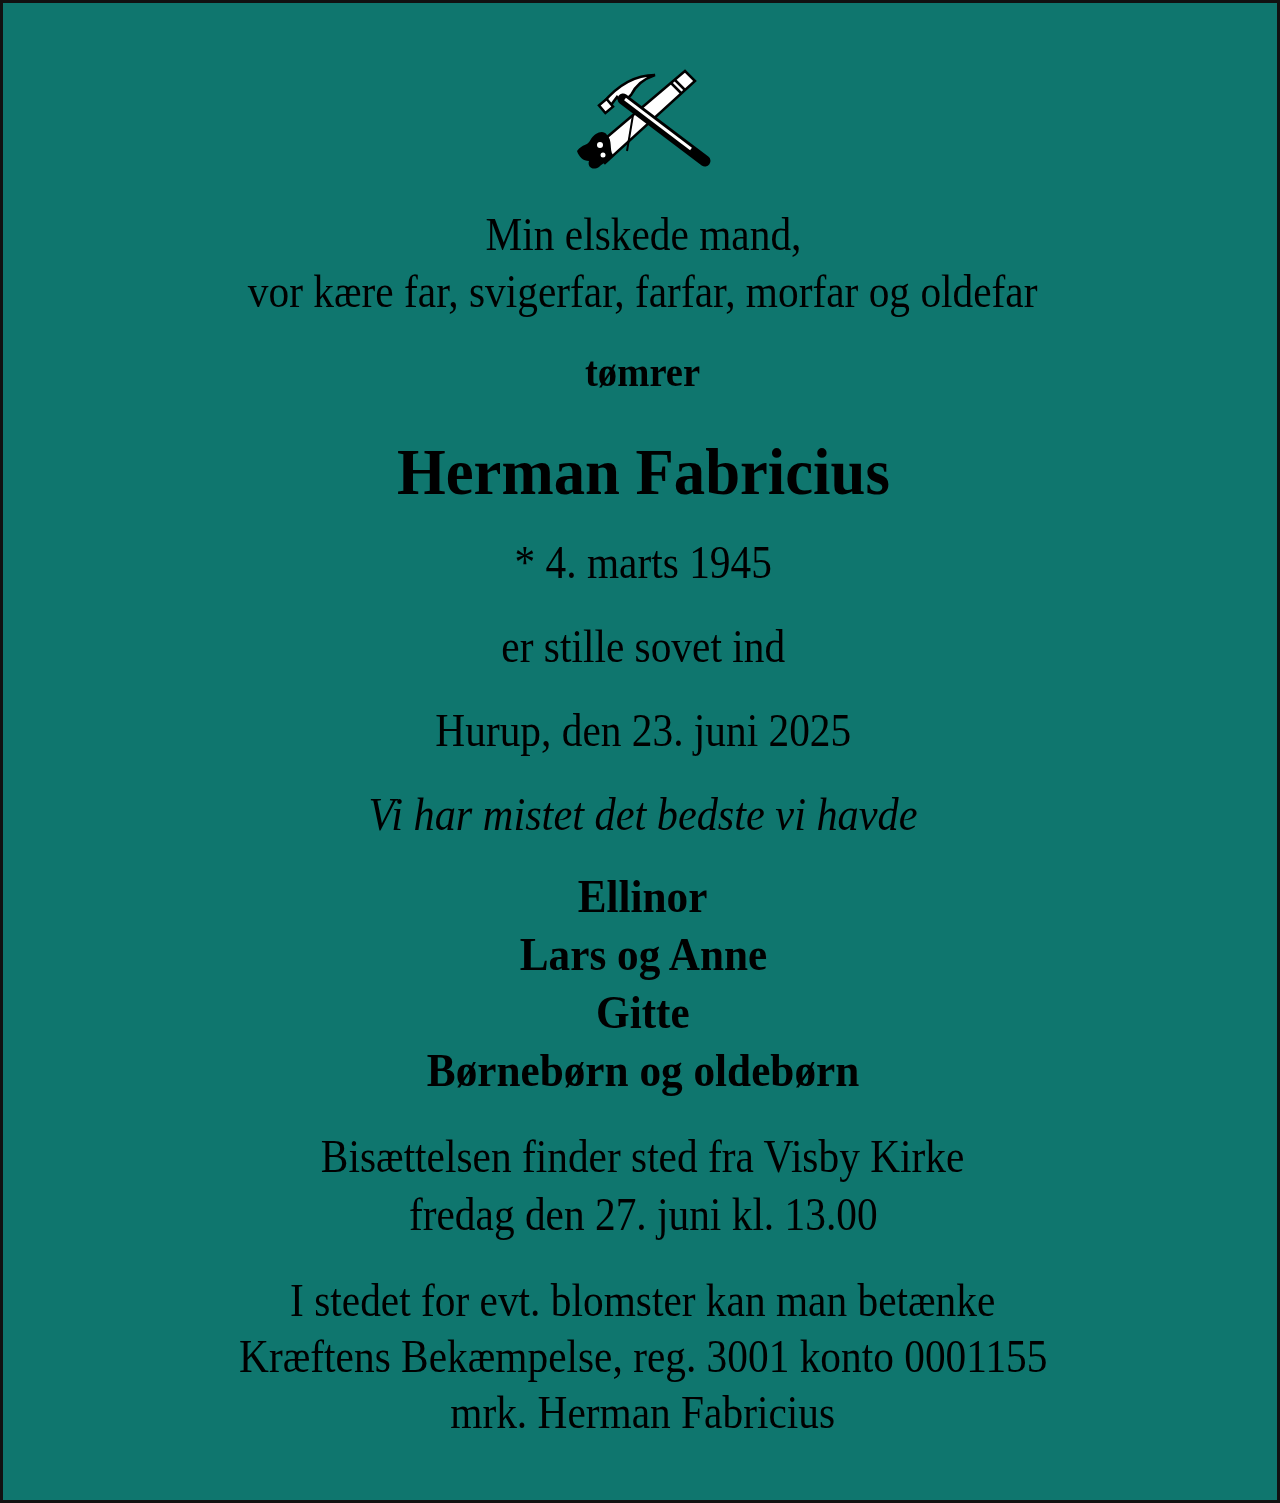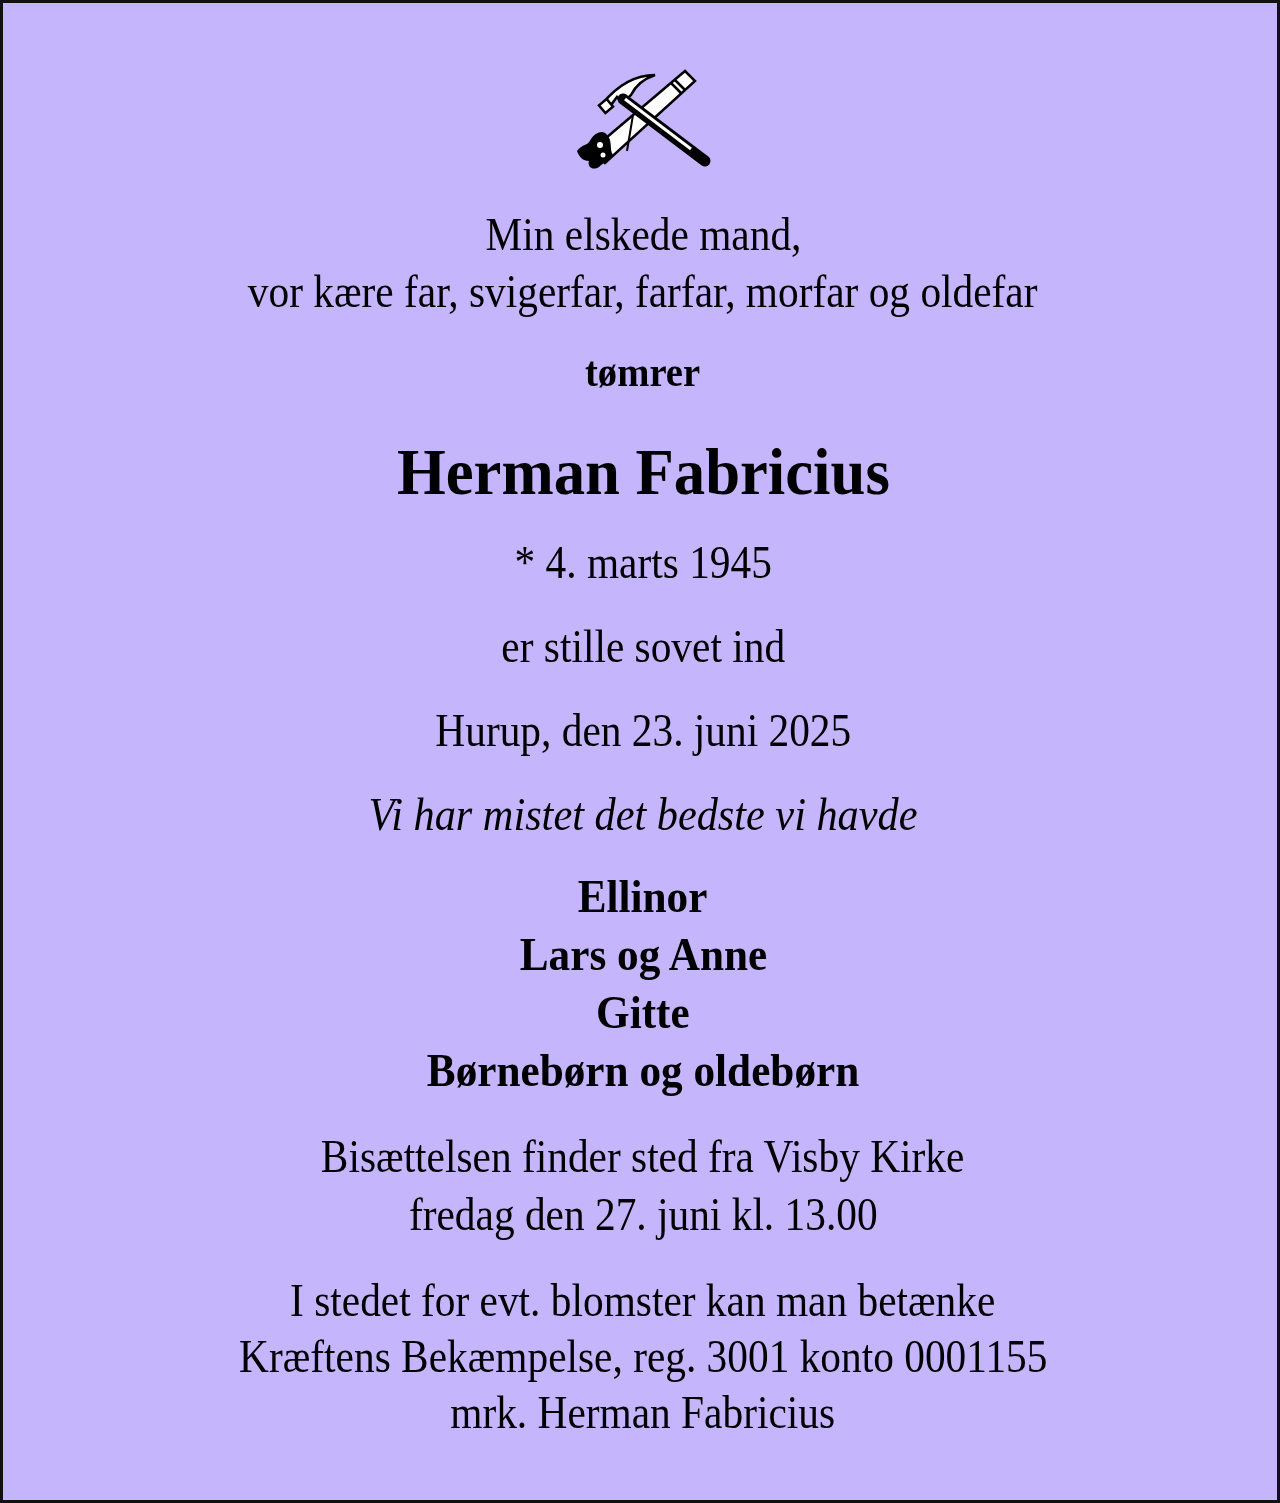--- a/index.html
+++ b/index.html
@@ -14,21 +14,21 @@
       overflow: hidden;
       font-family: "Liberation Serif", "DejaVu Serif", serif;
       color: #000000;
     }
     .frame {
       position: absolute;
       left: 0; top: 0;
       width: 1280px; height: 1503px;
       box-sizing: border-box;
       border: 3px solid #111111;
-      background: #c4b5fd;
+      background: #0f766e;
     }
     .icon-wrap {
       position: absolute;
       left: 570px; top: 60px;
       width: 142px; height: 108px;
     }
     .icon-wrap svg { width: 100%; height: 100%; display: block; }
 
     .line {
       position: absolute;

